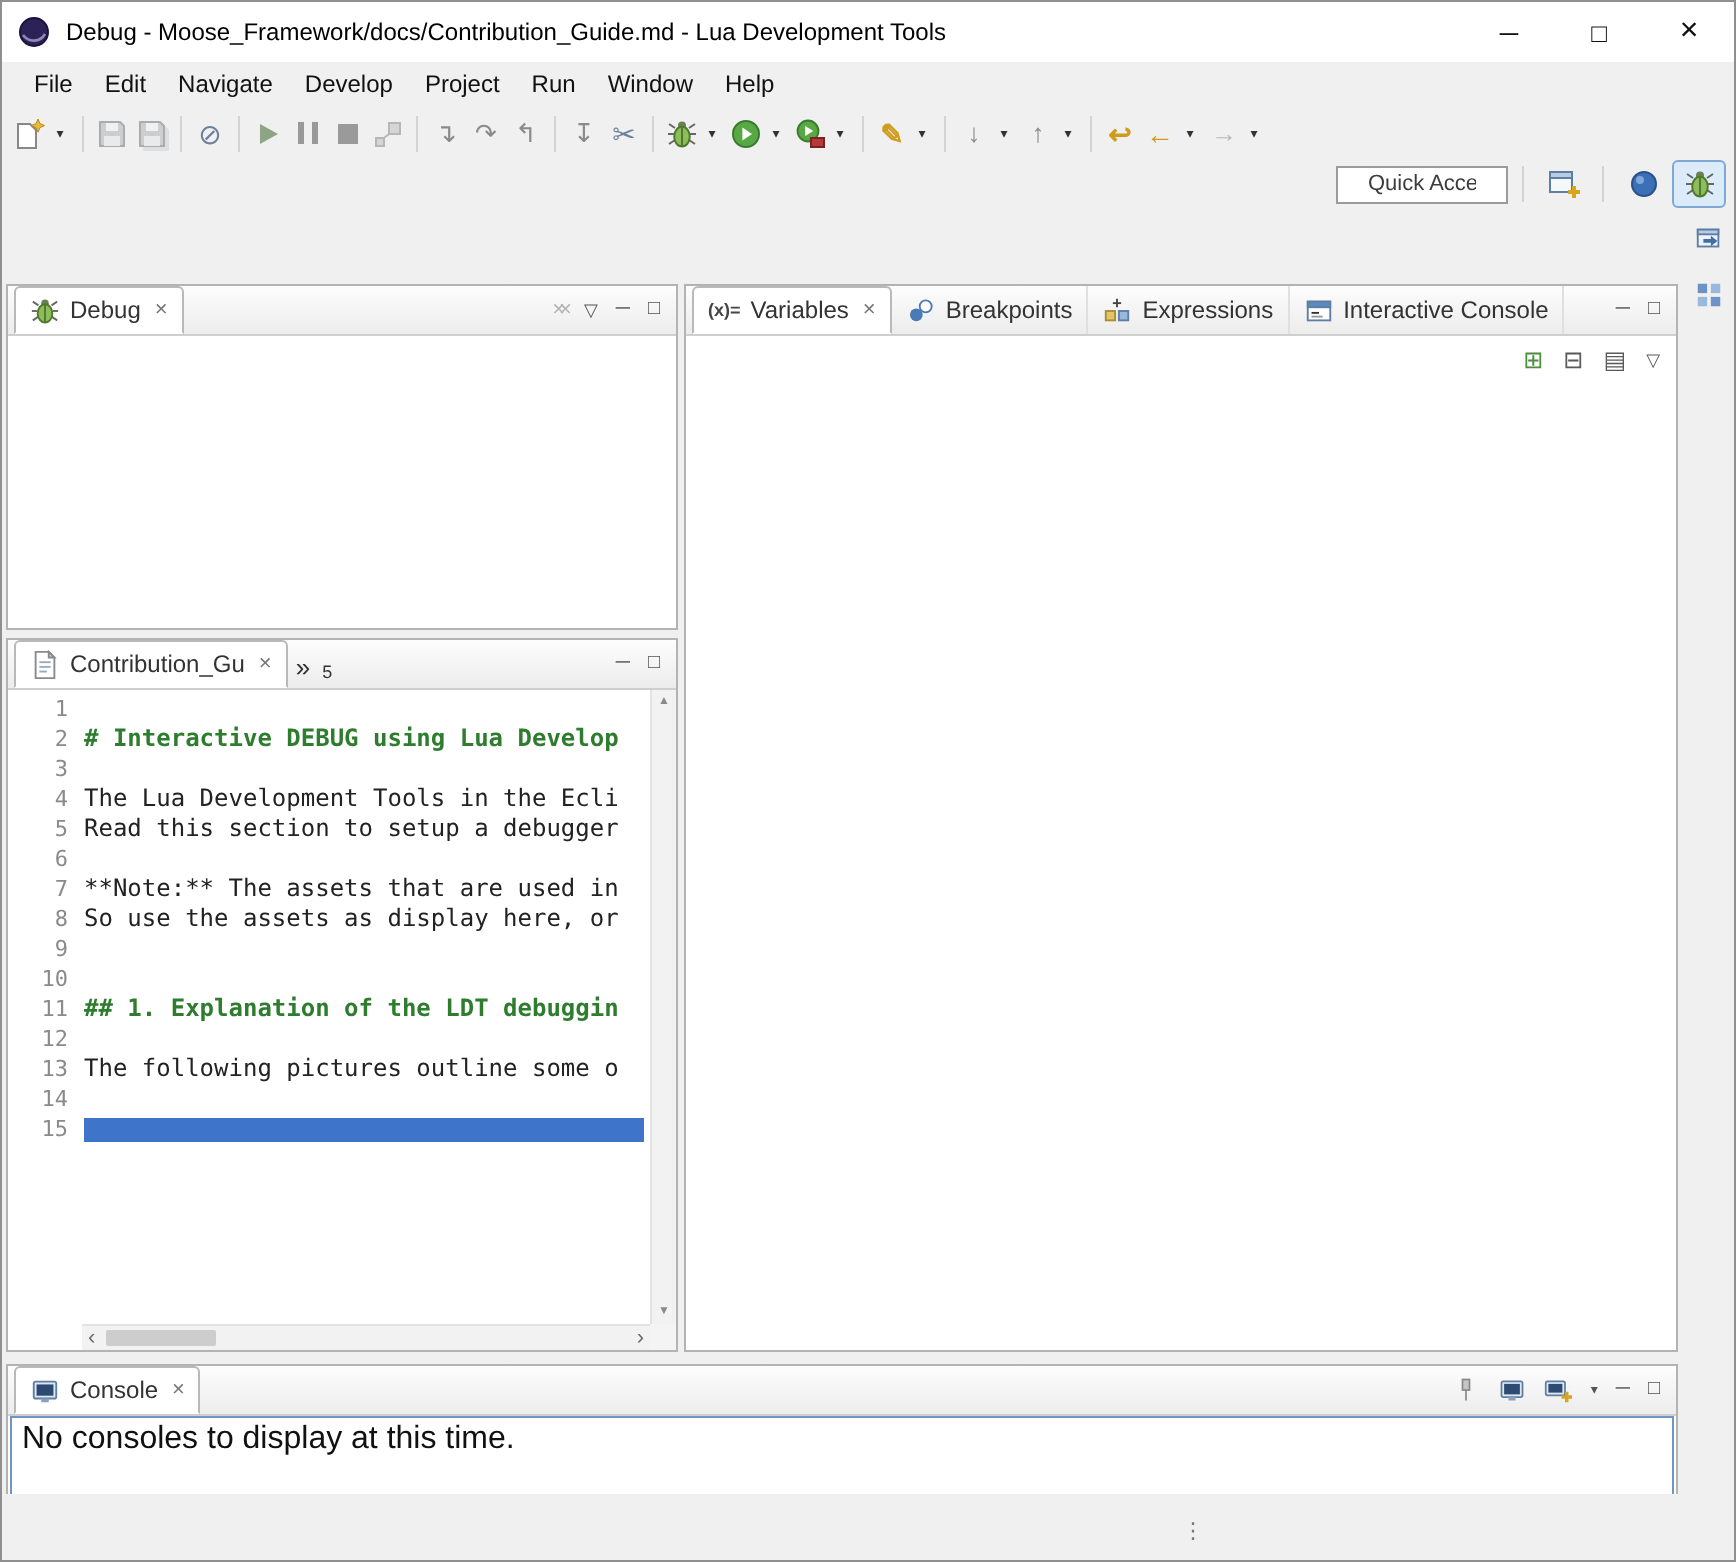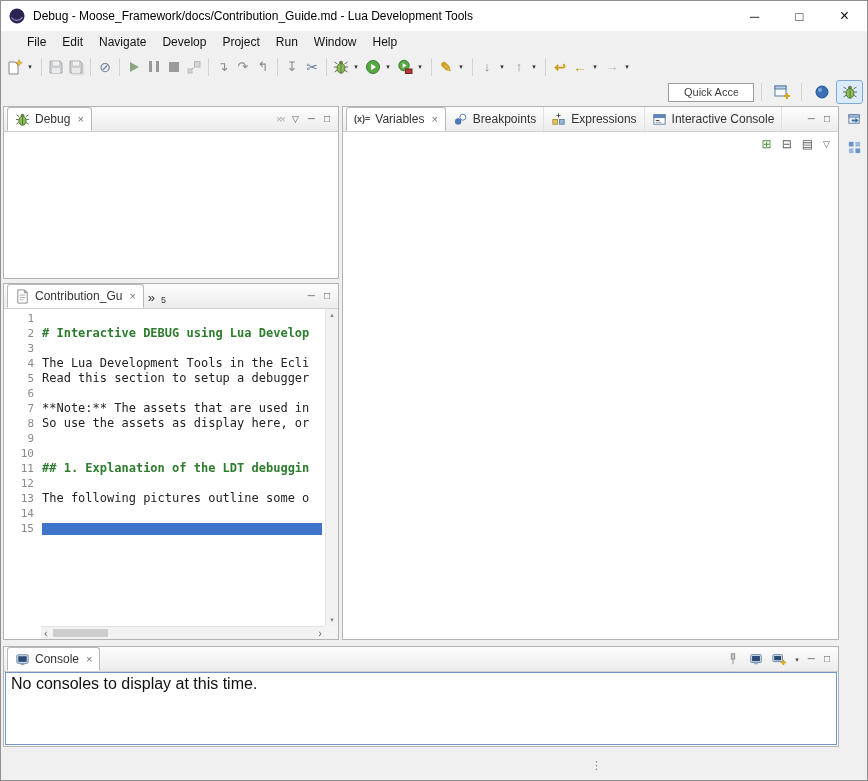--- a/index.html
+++ b/index.html
@@ -9,21 +9,21 @@
   button{background:none;border:none;padding:0;margin:0;font:inherit;color:inherit;cursor:default;}
 
   
   .titlebar{height:30px;background:#fff;display:flex;align-items:center;padding-left:8px;position:relative;}
   .titlebar .appico{width:16px;height:16px;margin-right:8px;flex:0 0 auto;}
   .titlebar .title{font-size:12px;color:#000;white-space:nowrap;}
   .win-btns{position:absolute;right:0;top:0;height:30px;display:flex;}
   .wbtn{width:45px;height:30px;display:flex;align-items:center;justify-content:center;font-size:13px;color:#111;}
 
   
-  .menubar{height:22px;display:flex;align-items:center;padding-left:18px;background:#f0f0f0;}
+  .menubar{height:22px;display:flex;align-items:center;padding-left:8px;background:#f0f0f0;}
   .menu-item{padding:2px 8px;color:#111;}
 
   
   .toolbar{height:27px;display:flex;align-items:center;padding-left:4px;background:#f0f0f0;}
   .tbtn{height:22px;min-width:20px;display:inline-flex;align-items:center;justify-content:center;}
   .tbtn svg{width:16px;height:16px;}
   .glyph{font-size:13px;line-height:1;}
   .drop{width:10px;height:22px;display:inline-flex;align-items:center;justify-content:center;
         font-size:7px;color:#333;margin-right:2px;}
   .sep{width:1px;height:18px;background:#d4d4d4;margin:0 4px;flex:0 0 auto;}
@@ -38,21 +38,21 @@
   .toolbar2{height:24px;position:relative;background:#f0f0f0;}
   .t2-right{position:absolute;right:5px;top:0;height:24px;display:flex;align-items:center;gap:3px;}
   .qa{width:86px;height:19px;border:1px solid #9b9b9b;background:#fff;font-family:"Liberation Sans",sans-serif;
       font-size:11px;padding:0 15px;box-sizing:border-box;}
   .qa::placeholder{color:#3d3d3d;opacity:1;}
   .pbtn{width:25px;height:22px;display:inline-flex;align-items:center;justify-content:center;}
   .pbtn svg{width:16px;height:16px;}
   .pbtn.active{background:#dcebfa;outline:1px solid #7fa8d9;border-radius:2px;}
 
   
-  .panel{position:absolute;background:#fff;border:1px solid #b3b3b3;box-sizing:border-box;}
+  .panel{position:absolute;background:#fff;border:1px solid #b3b3b3;box-sizing:border-box;margin-top:36px;}
   .tabbar{position:absolute;top:0;left:0;right:0;height:25px;background:linear-gradient(#fdfdfd,#ececec);
           border-bottom:1px solid #cfcfcf;display:flex;align-items:stretch;box-sizing:border-box;}
   .tab{display:flex;align-items:center;gap:5px;padding:0 7px;font-size:12px;color:#333;border-right:1px solid #e0e0e0;}
   .tab svg{width:15px;height:15px;flex:0 0 auto;}
   .tab.selected{background:#fff;border:1px solid #b9b9b9;border-bottom:1px solid #fff;margin-left:3px;
                 border-radius:3px 3px 0 0;}
   .tab-close{font-size:11px;color:#777;margin-left:2px;}
   .tab-tools{margin-left:auto;display:flex;align-items:center;gap:9px;padding:0 8px;color:#555;}
   .hicon{font-size:10px;color:#555;line-height:1;}
   .hicon.dis{color:#b5b5b5;filter:none;opacity:1;}

